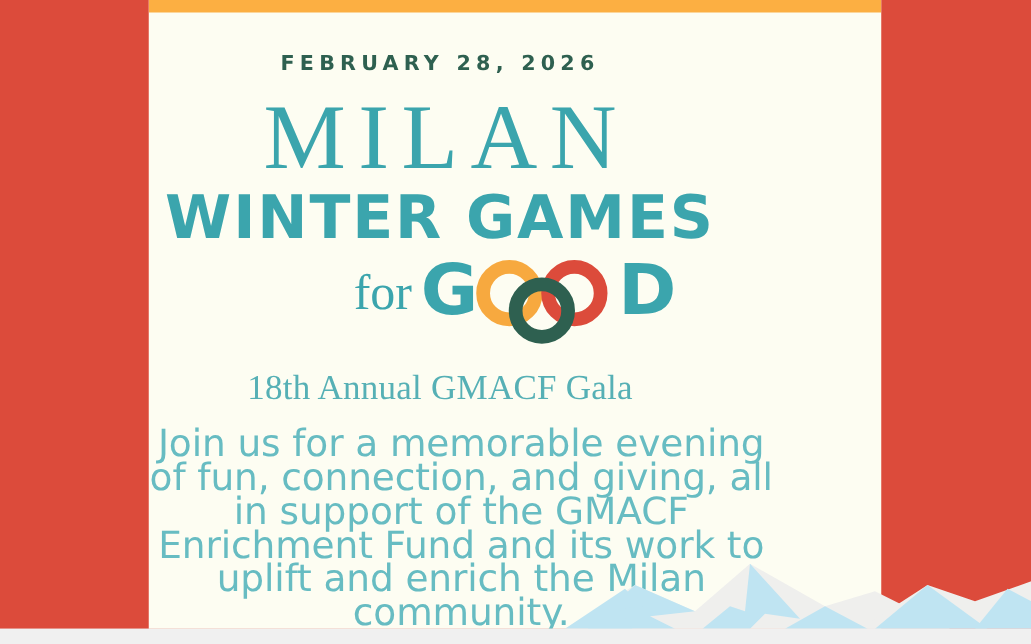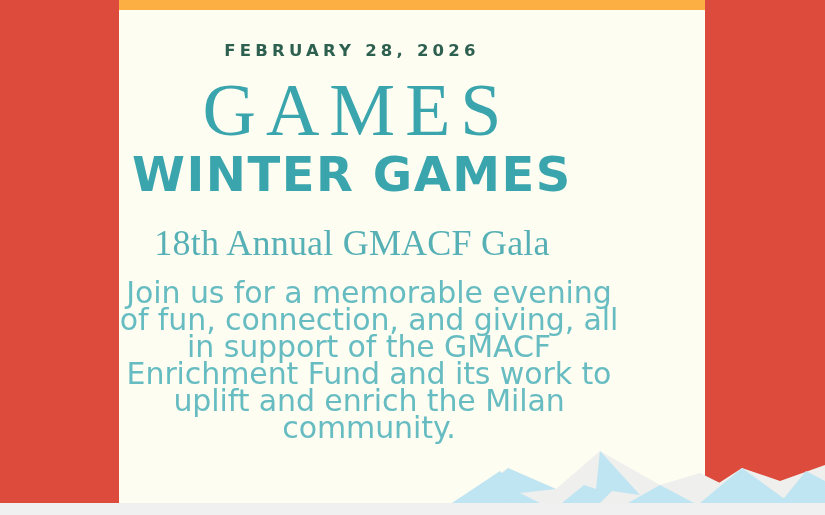--- a/index.html
+++ b/index.html
@@ -155,21 +155,21 @@
     top: 14px;
     width: 53px;
     height: 53px;
     border: 11px solid #2E6050;
   }
 
   .subtitle {
     margin-top: 26px;
     color: #56B0B5;
     font-family: "Liberation Serif", serif;
-    font-size: 36px;
+    font-size: 28px;
     line-height: 1.1;
     letter-spacing: 0.2px;
   }
 
   .body-copy {
     margin: 16px auto 0 auto;
     width: 500px;
     color: #67BCC2;
     font-family: "DejaVu Sans", sans-serif;
     font-size: 30px;
@@ -204,24 +204,36 @@
   <div class="backdrop-red"></div>
 
   <div class="card">
 
     <div class="card-top-bar"></div>
 
     <div class="card-inner">
 
       <div class="date-line">FEBRUARY 28, 2026</div>
 
-      <div class="title-milan">GAMES</div>
+      <div class="title-milan">MILAN</div>
 
       <div class="title-winter-games">WINTER GAMES</div>
 
+      <div class="forgood">
+        <div class="forgood-row">
+          <span class="fg-for">for</span>
+          <span class="fg-G">G</span>
+          <span class="fg-rings">
+            <span class="ring ring-orange"></span>
+            <span class="ring ring-red"></span>
+            <span class="ring ring-green"></span>
+          </span>
+          <span class="fg-D">D</span>
+        </div>
+      </div>
 
       <div class="subtitle">18th Annual GMACF Gala</div>
 
       <div class="body-copy">Join us for a memorable evening of fun, connection, and giving, all in support of the GMACF Enrichment Fund and its work to uplift and enrich the Milan community.</div>
 
     </div>
   </div>
 
   <svg class="mountains" viewBox="0 0 825 62" preserveAspectRatio="none">
 

